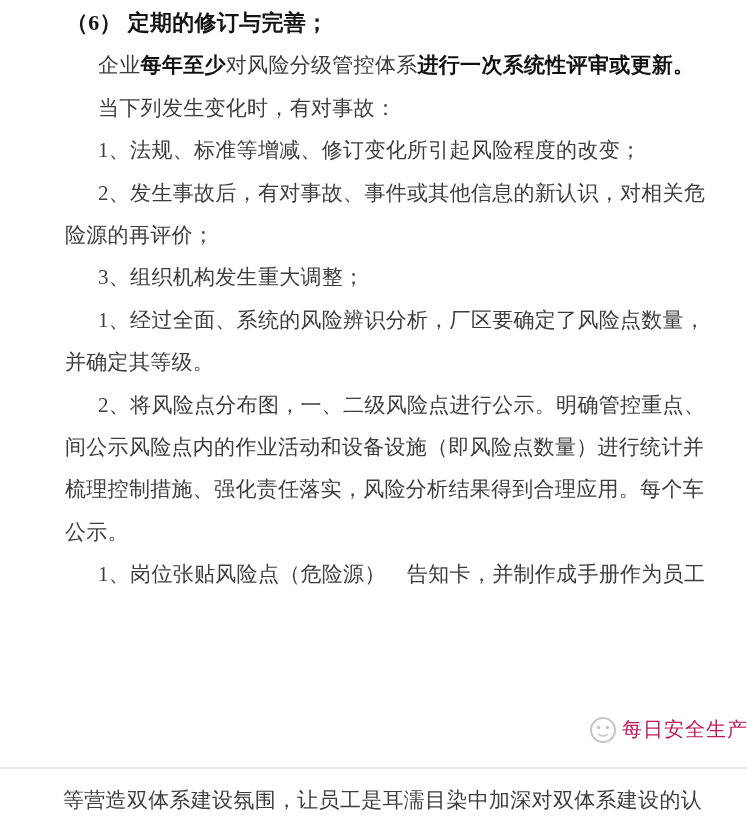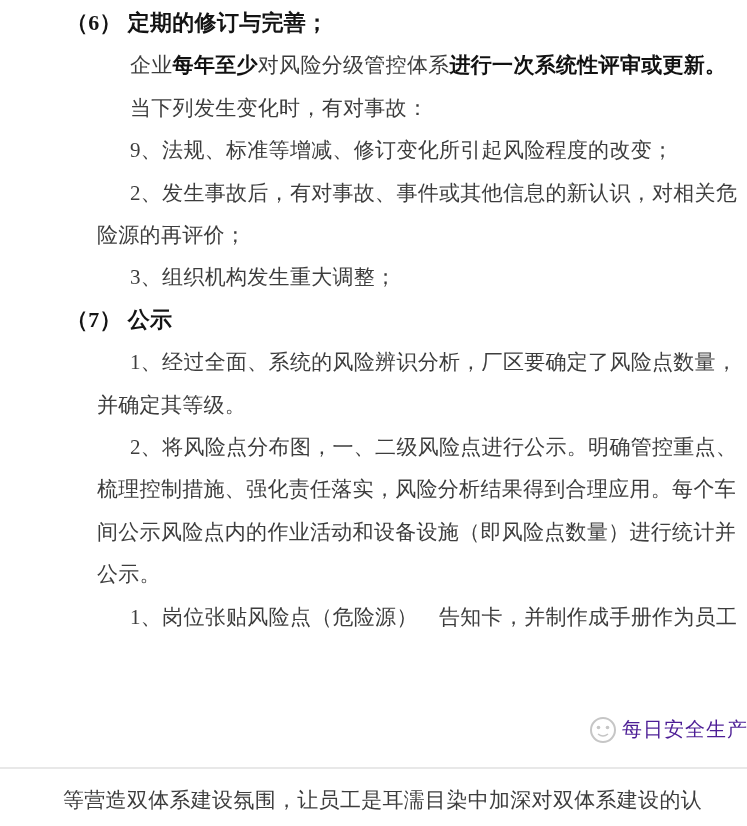--- a/index.html
+++ b/index.html
@@ -15,21 +15,21 @@
     overflow: hidden;
     font-family: "Liberation Serif", "DejaVu Serif", serif;
   }
   #doc {
     position: absolute;
     top: 2px;
     left: 0;
     width: 642px;
   }
   .line {
-    margin-left: 97px;
+    margin-left: 65px;
     line-height: 42.4px;
     font-size: 21px;
     letter-spacing: 0.3px;
     color: #3d3d3d;
     white-space: pre;
   }
   .line.indent {
     text-indent: 33px;
   }
   .line.heading {
@@ -59,21 +59,21 @@
   #footer-block .line {
     margin-left: 63px;
   }
   #watermark {
     position: absolute;
     left: 588px;
     top: 714px;
     display: flex;
     align-items: center;
     z-index: 2;
-    color: #4c1d95;
+    color: #be185d;
   }
   #watermark .wm-text {
     font-size: 20px;
     letter-spacing: 1px;
     line-height: 30px;
     white-space: nowrap;
   }
   #watermark svg {
     margin-right: 4px;
     flex: 0 0 auto;
@@ -84,32 +84,31 @@
 
 <div id="page">
 
   <div id="doc">
 
     <div class="line heading">（6） 定期的修订与完善；</div>
 
     <div class="line indent"><span>企业</span><span class="bold">每年至少</span><span>对风险分级管控体系</span><span class="bold">进行一次系统性评审或更新。</span></div>
 
     <div class="line indent">当下列发生变化时，有对事故：</div>
-    <div class="line indent">9、法规、标准等增减、修订变化所引起风险程度的改变；</div>
+    <div class="line indent">1、法规、标准等增减、修订变化所引起风险程度的改变；</div>
     <div class="line indent">2、发生事故后，有对事故、事件或其他信息的新认识，对相关危</div>
     <div class="line">险源的再评价；</div>
     <div class="line indent">3、组织机构发生重大调整；</div>
 
-    <div class="line heading">（7） 公示</div>
 
     <div class="line indent">1、经过全面、系统的风险辨识分析，厂区要确定了风险点数量，</div>
     <div class="line">并确定其等级。</div>
     <div class="line indent">2、将风险点分布图，一、二级风险点进行公示。明确管控重点、</div>
+    <div class="line">间公示风险点内的作业活动和设备设施（即风险点数量）进行统计并</div>
     <div class="line">梳理控制措施、强化责任落实，风险分析结果得到合理应用。每个车</div>
-    <div class="line">间公示风险点内的作业活动和设备设施（即风险点数量）进行统计并</div>
     <div class="line">公示。</div>
     <div class="line indent">1、岗位张贴风险点（危险源）　告知卡，并制作成手册作为员工</div>
 
   </div>
 
   <div id="watermark">
     <svg width="30" height="30" viewBox="0 0 30 30">
       <circle cx="15" cy="16" r="12" fill="none" stroke="#c6c6c6" stroke-width="2"></circle>
       <circle cx="10.5" cy="13.5" r="1.8" fill="#c6c6c6"></circle>
       <circle cx="19.5" cy="13.5" r="1.8" fill="#c6c6c6"></circle>

